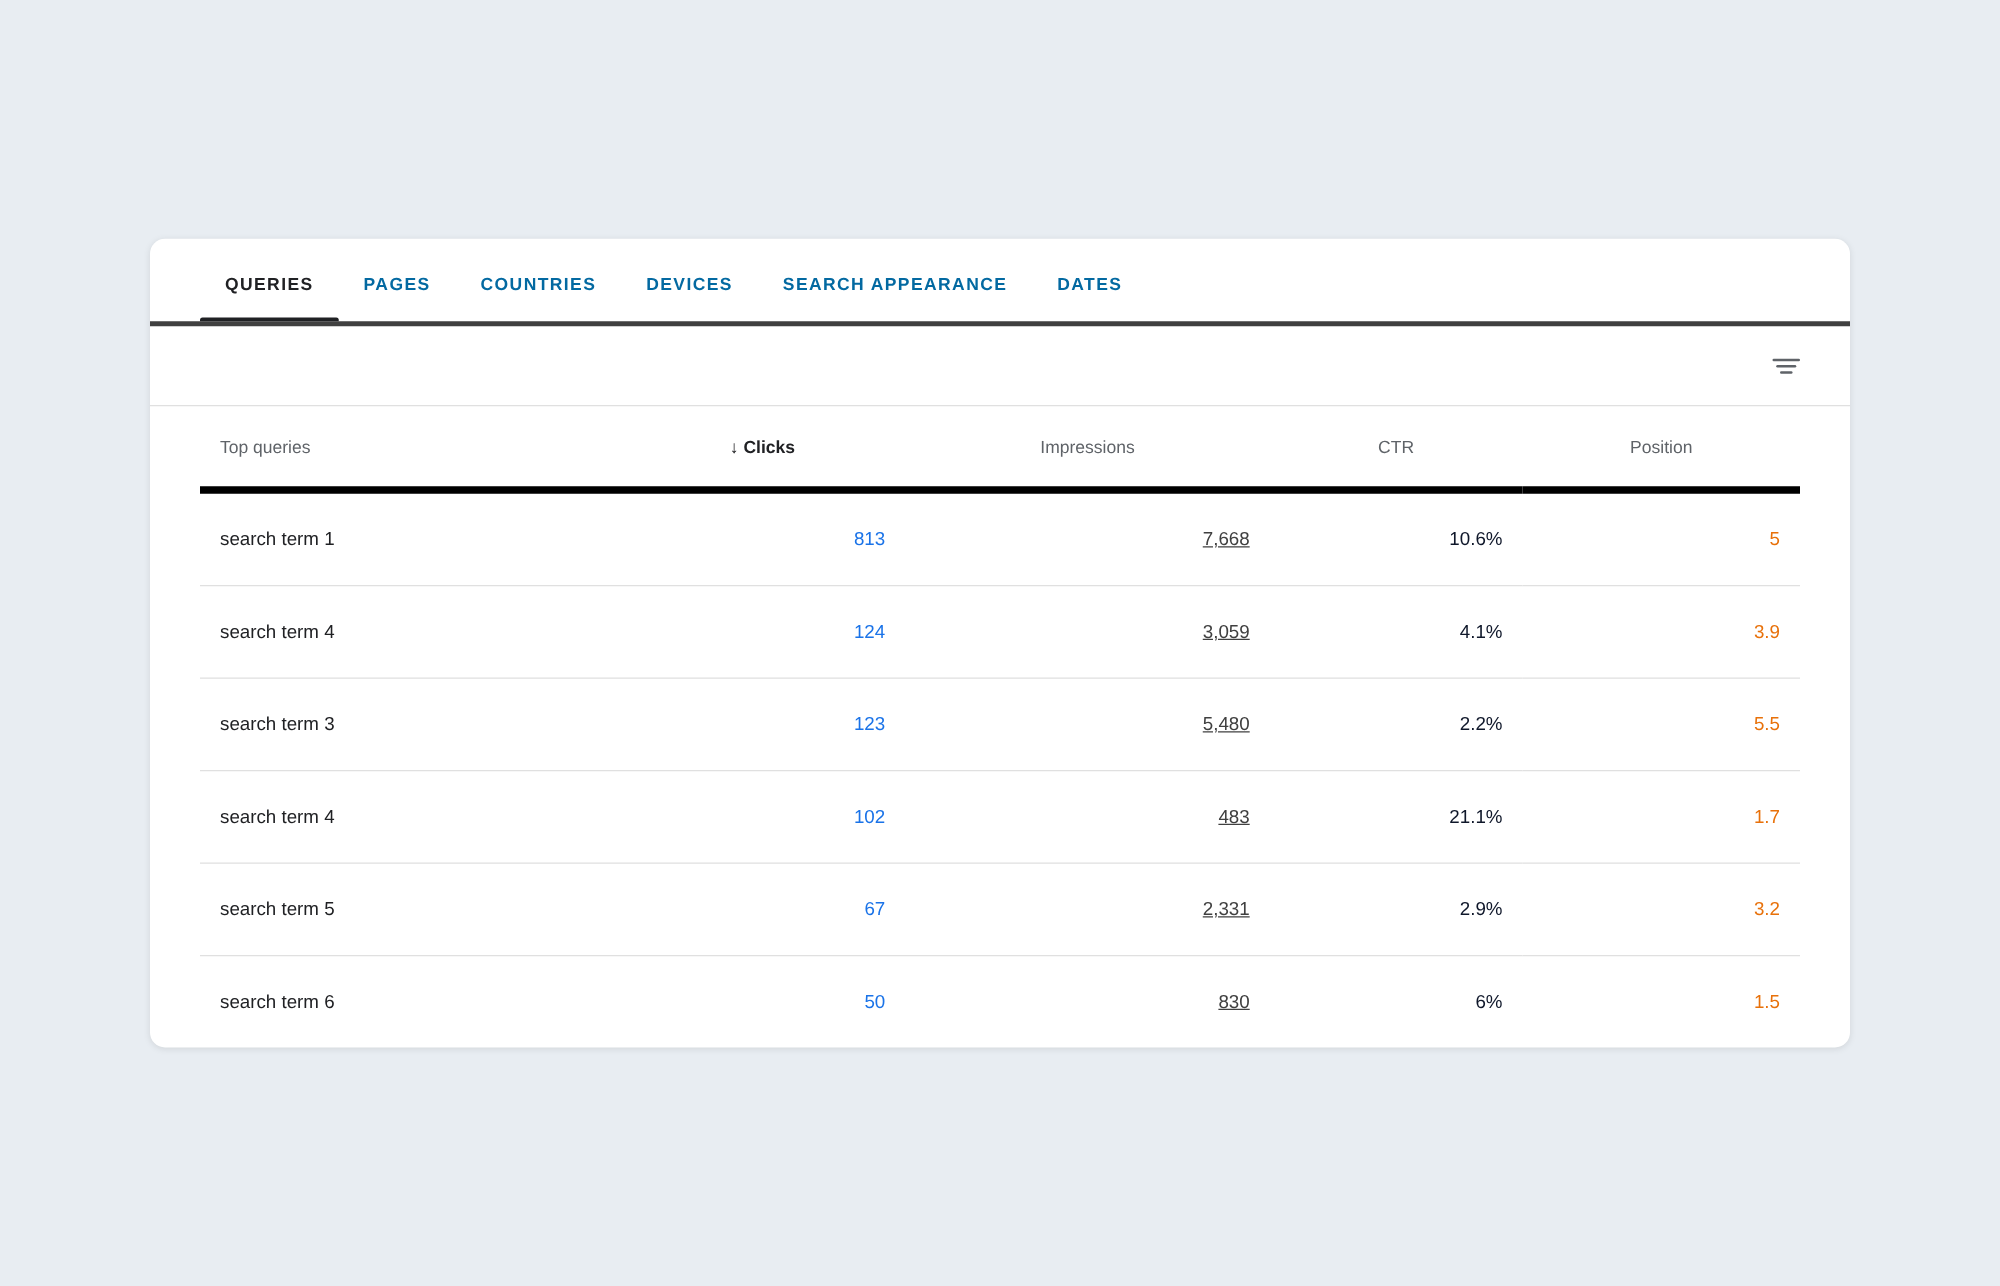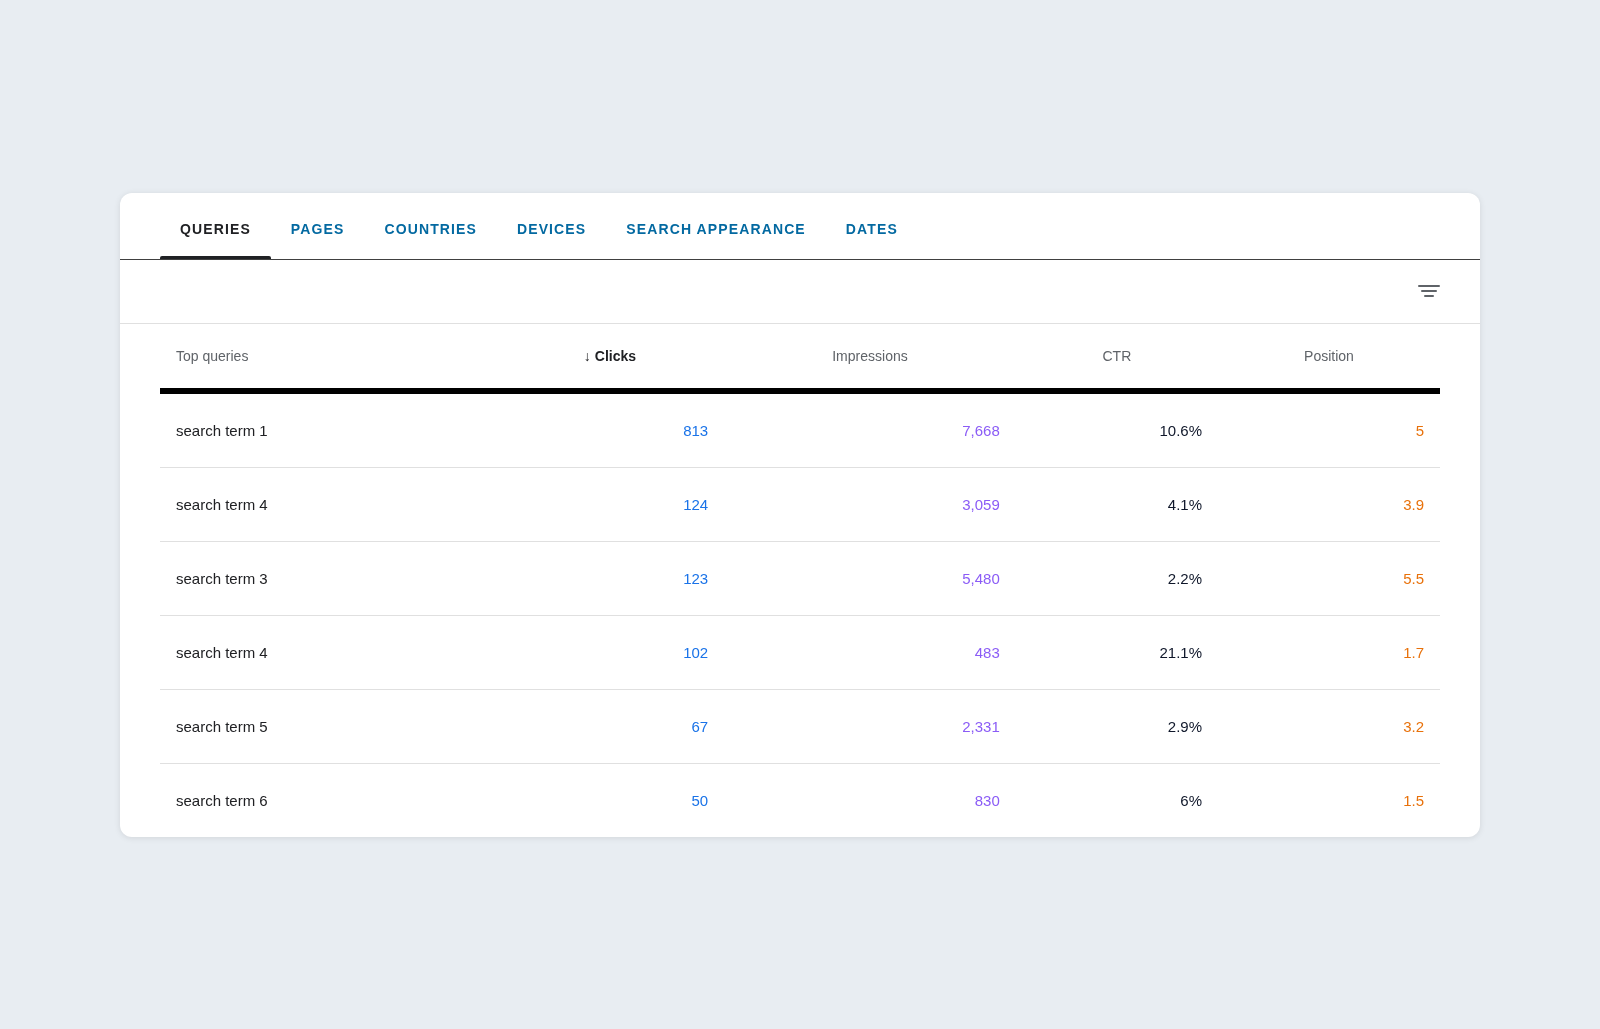--- a/index.html
+++ b/index.html
@@ -23,21 +23,21 @@
       border-radius: 12px;
       box-shadow: 0 1px 6px rgba(0,0,0,0.1);
       width: 1360px;
       overflow: hidden;
     }
 
     
     .tabs {
       display: flex;
       align-items: center;
-      border-bottom: 1px solid #404040;
+      border-bottom: 4px solid #404040;
       padding: 0 40px;
     }
 
     .tab {
       padding: 28px 20px 22px;
       font-size: 14px;
       font-weight: 600;
       letter-spacing: 0.08em;
       color: #0369a1;
       cursor: pointer;
@@ -143,21 +143,22 @@
       text-align: left;
       color: #202124;
       font-size: 15px;
     }
 
     .clicks-val {
       color: #1a73e8;
     }
 
     .impressions-val {
-      color: #8b5cf6;
+      color: #404040;
+      text-decoration: underline;
     }
 
     .ctr-val {
       color: #0f172a;
     }
 
     .position-val {
       color: #e8710a;
     }
   </style>

